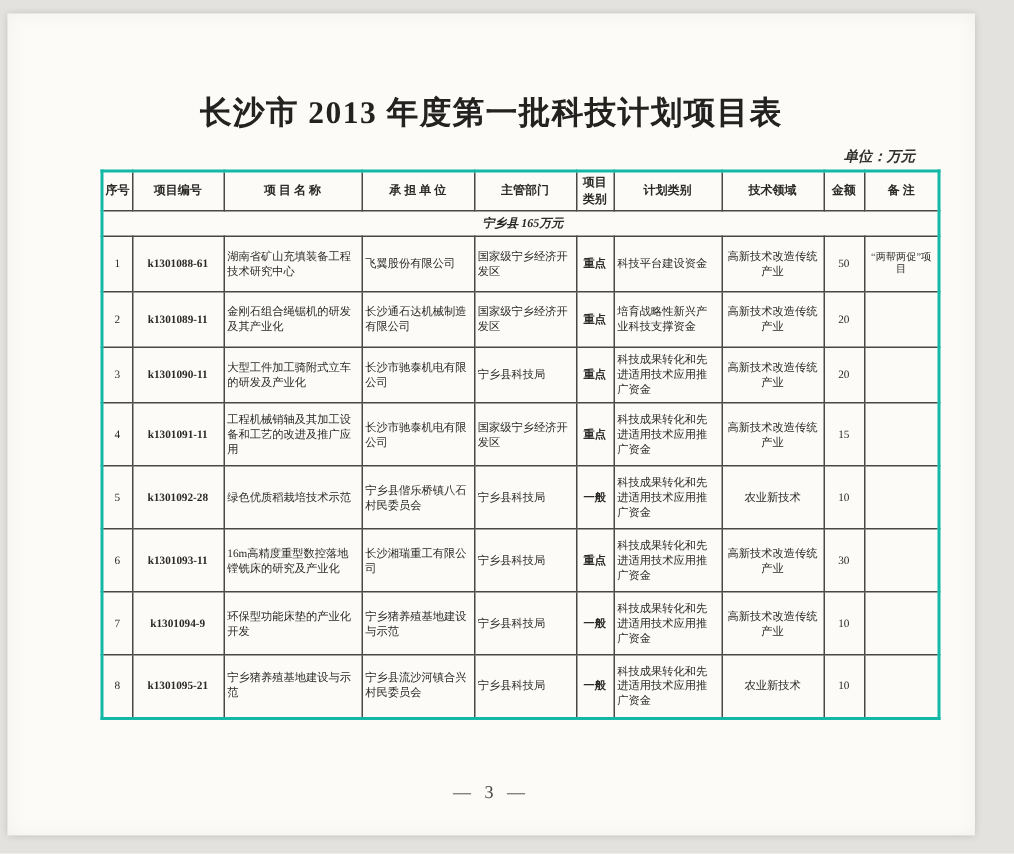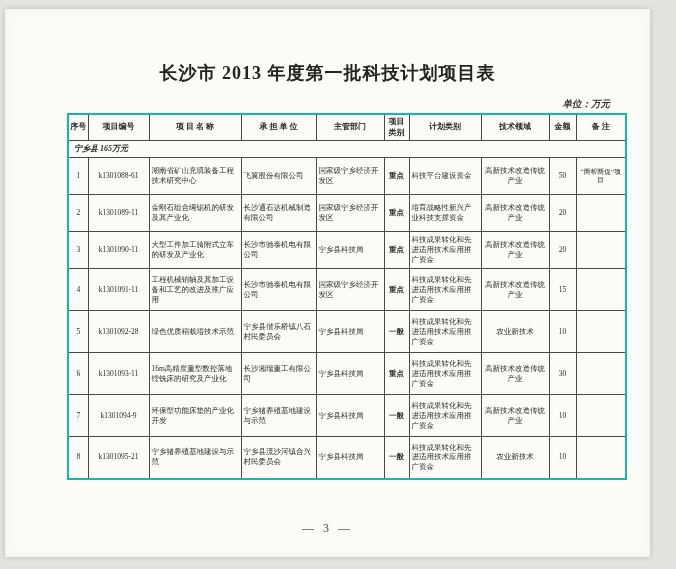--- a/index.html
+++ b/index.html
@@ -9,21 +9,21 @@
     font-family:"Liberation Serif","DejaVu Serif",serif;
     color:#2e2d2b;
   }
   .page{
     position:absolute;left:5px;top:9px;width:645px;height:548px;
     background:#fcfbf8;
     box-shadow:0 0 5px rgba(0,0,0,.18), inset 0 0 12px rgba(120,115,105,.08);
   }
   .title{
     position:absolute;top:52px;left:0;width:100%;
-    text-align:center;font-size:18px;font-weight:bold;letter-spacing:1px;
+    text-align:center;font-size:21px;font-weight:bold;letter-spacing:1px;
     color:#232220;
   }
   .unit{
     position:absolute;top:89px;right:40px;
     font-size:9.5px;font-weight:bold;font-style:italic;color:#33312e;
   }
   table.proj{
     position:absolute;left:62px;top:104px;width:558px;
     border-collapse:collapse;table-layout:fixed;
     font-size:7.5px;line-height:1.32;color:#2b2a28;
@@ -36,26 +36,26 @@
     overflow:hidden;
   }
   .proj thead tr{height:24px;}
   .proj th{
     font-weight:bold;text-align:center;font-size:8px;
     white-space:pre-line;padding:2px 1px;
   }
   .proj tbody tr{height:37px;}
   .proj tr.group{height:17px;}
   .proj tr.group td{
-    text-align:left;padding-left:5px;font-size:8px;font-weight:bold;
+    text-align:center;padding-left:5px;font-size:8px;font-weight:bold;
     font-style:italic;
   }
   .proj tr.tall{height:42px;}
   .cell-no,.cell-code,.cell-cat,.cell-field,.cell-amt,.cell-note{text-align:center;}
-  .cell-code{font-size:7.5px;}
+  .cell-code{font-size:7.5px;font-weight:bold;}
   .cell-name,.cell-unit,.cell-dept,.cell-plan{text-align:left;}
   .cell-note{font-size:6.8px;line-height:1.25;}
   .cell-cat{font-weight:bold;}
   .pageno{
     position:absolute;top:512px;left:0;width:100%;
     text-align:center;font-size:12px;letter-spacing:3px;color:#454442;
   }
 </style>
 </head>
 <body>

